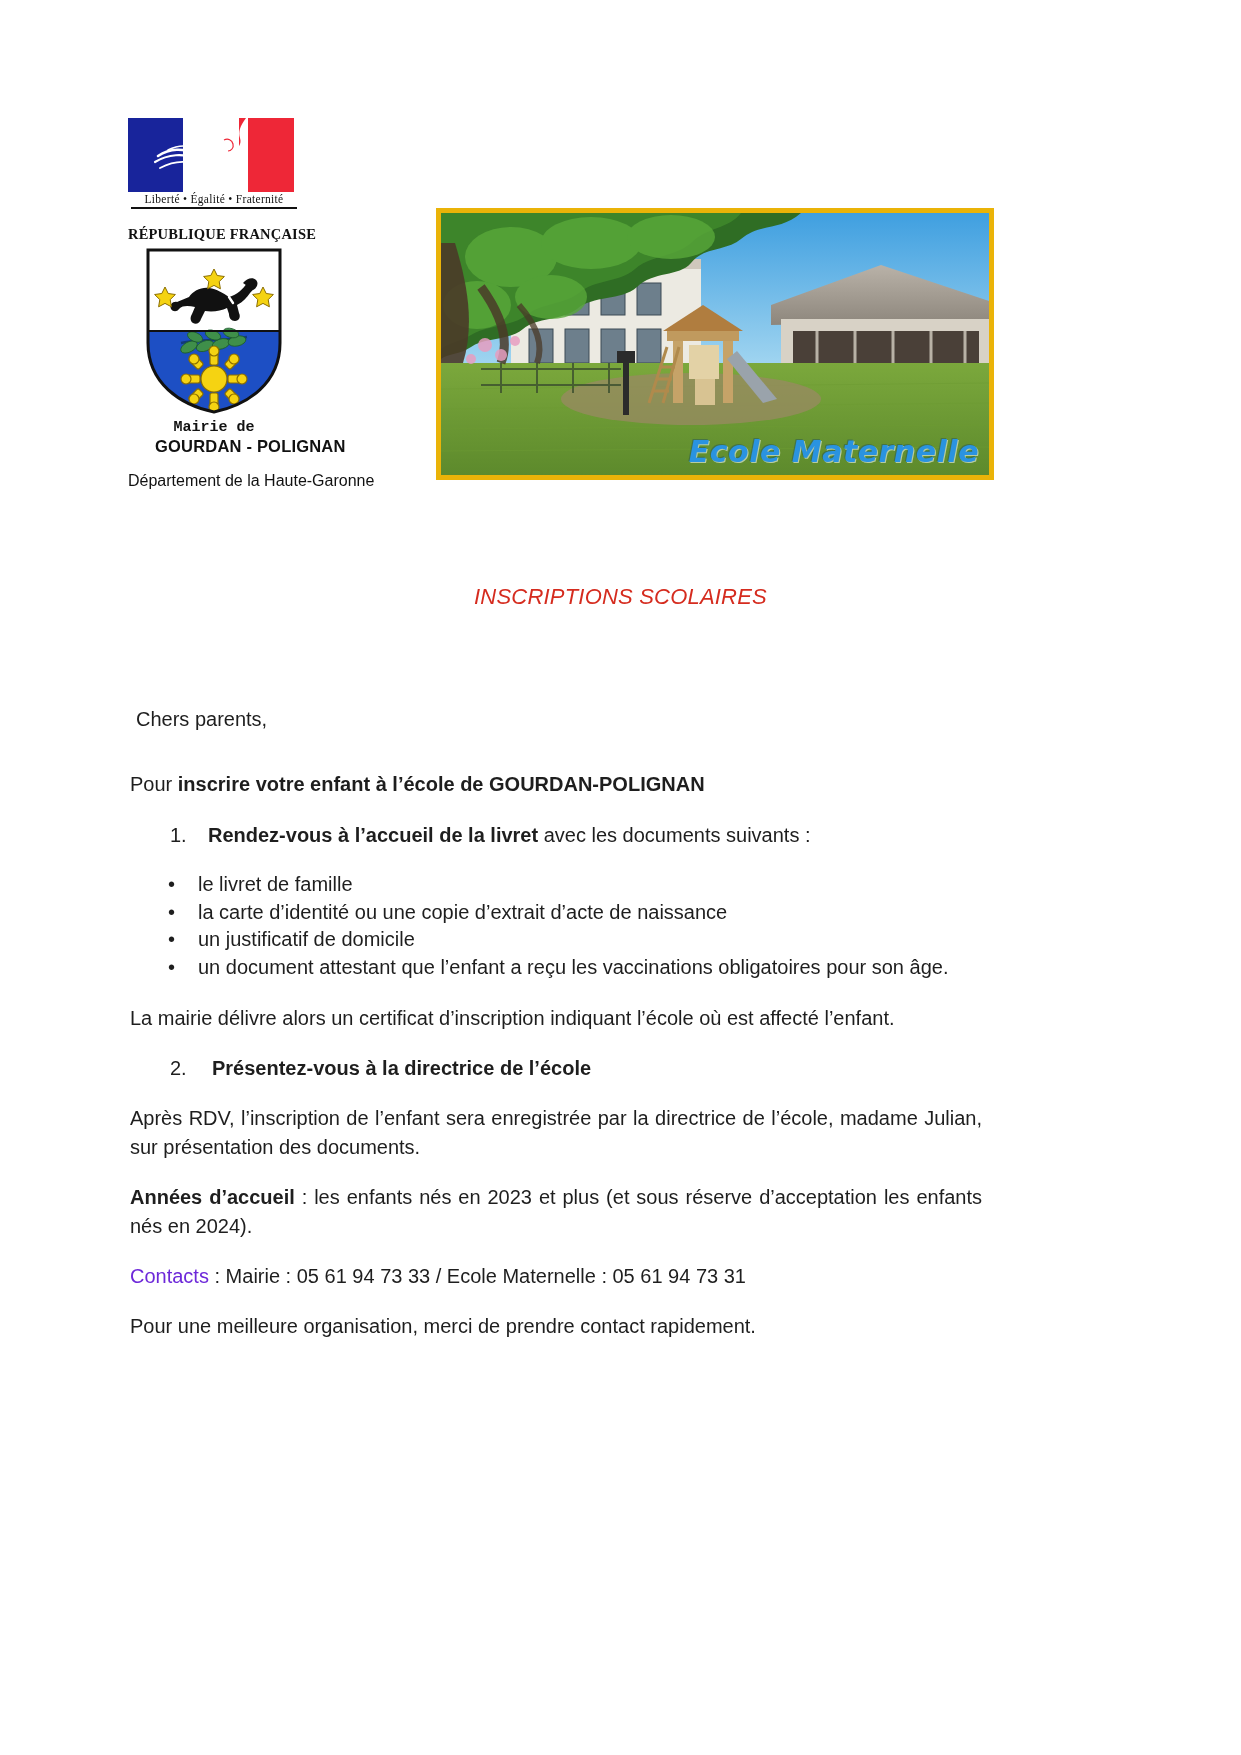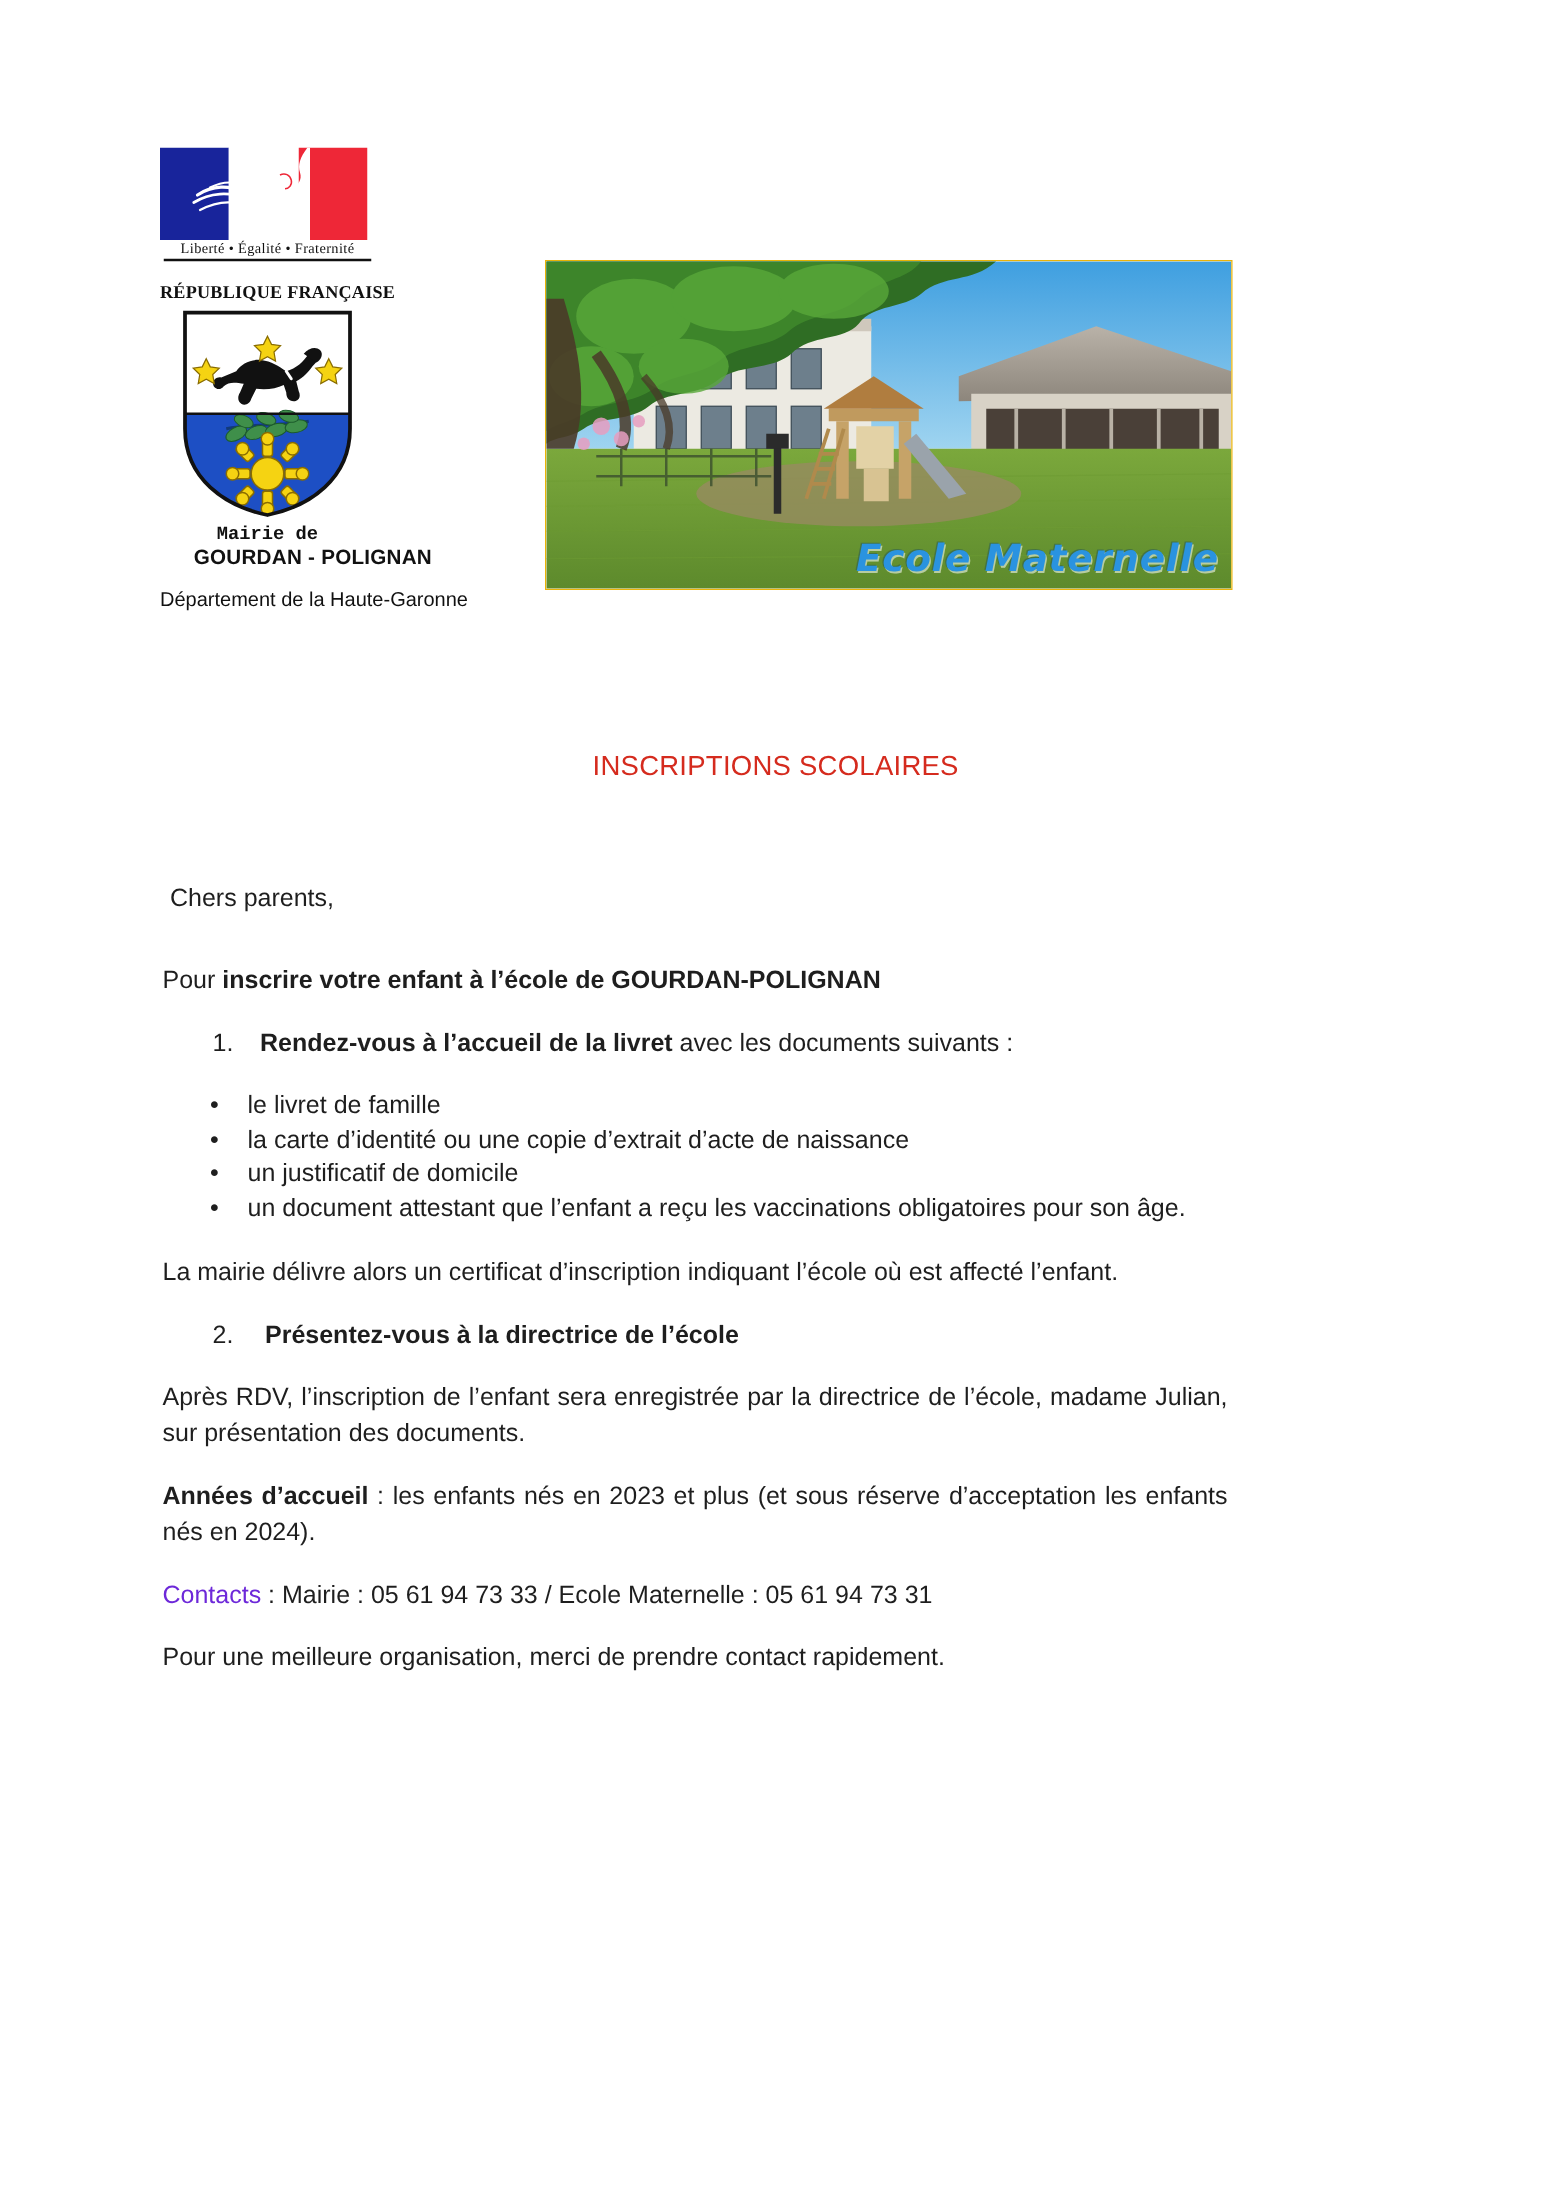--- a/index.html
+++ b/index.html
@@ -103,49 +103,50 @@
   }
 
   
   .photo {
     position: absolute;
     left: 436px;
     top: 90px;
     width: 548px;
     height: 262px;
     overflow: hidden;
-    border: 1px solid #eab308;
+    border: 5px solid #eab308;
   }
   .photo svg { display: block; width: 100%; height: 100%; }
   .photo-caption {
     position: absolute;
     right: 10px;
     bottom: 6px;
     font-family: "DejaVu Sans", sans-serif;
     font-style: italic;
     font-weight: bold;
     font-size: 30px;
     color: #2a93e0;
     text-shadow: 1px 1px 0 rgba(255,255,255,0.55), -1px -1px 0 rgba(10,60,110,0.35);
     letter-spacing: 0.5px;
     white-space: nowrap;
     pointer-events: none;
   }
 
   
   .doc-title {
     position: absolute;
-    top: 600px;
+    top: 584px;
     left: 0;
     width: 100%;
     text-align: center;
     font-family: "Liberation Sans", sans-serif;
     font-size: 22px;
     color: #d52b1e;
     letter-spacing: 0.2px;
+    font-style: italic;
   }
 
   
   .content {
     position: absolute;
     left: 130px;
     top: 705px;
     width: 852px;
     font-family: "Liberation Sans", sans-serif;
     font-size: 20px;

